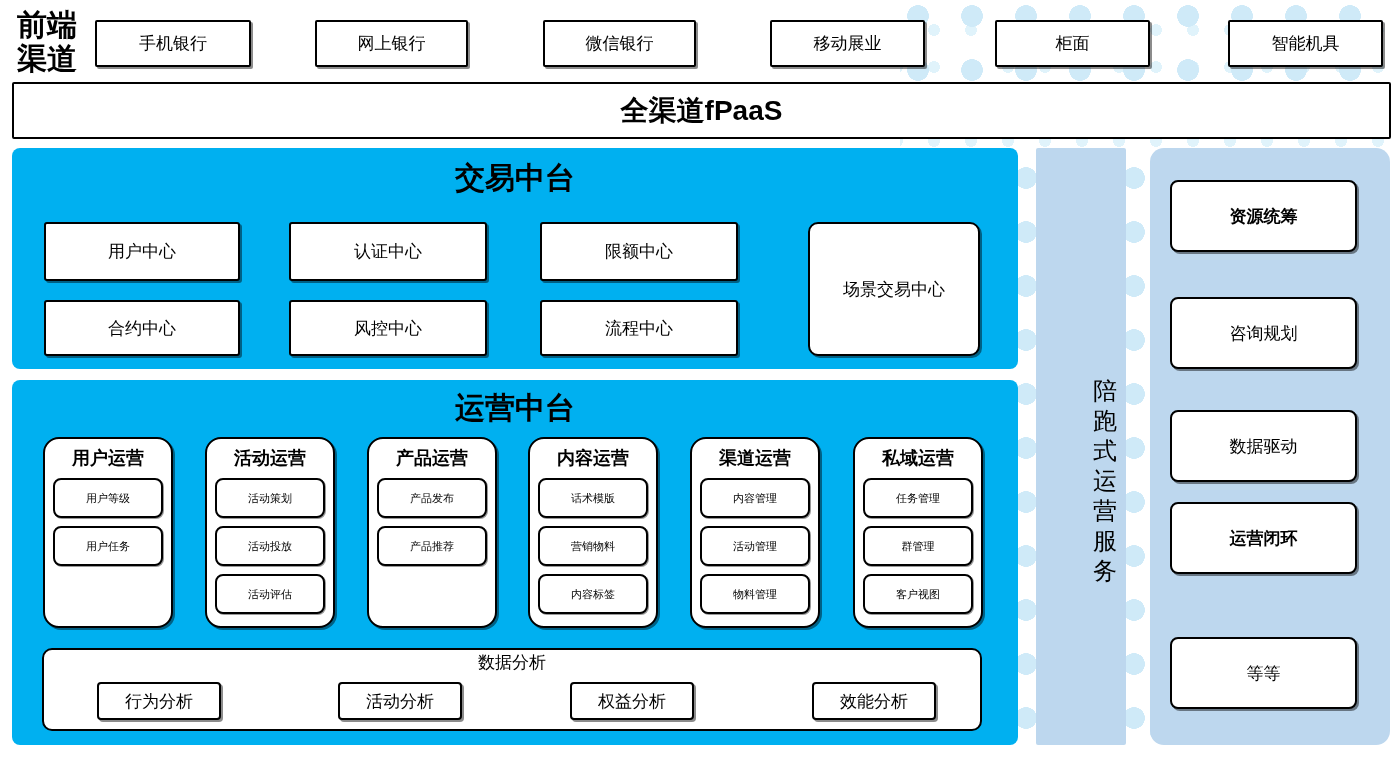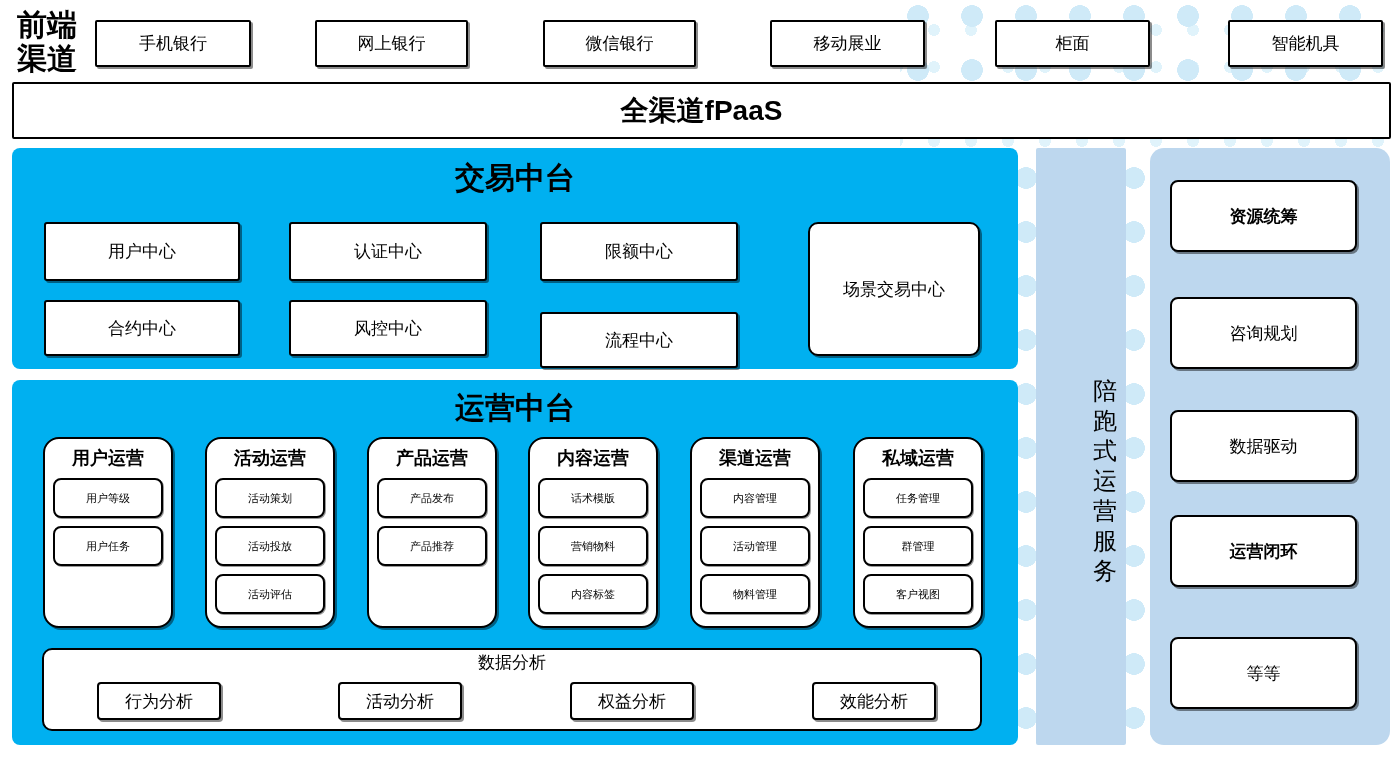--- a/index.html
+++ b/index.html
@@ -81,21 +81,21 @@
 
   <div class="abs layer box fpaas">全渠道fPaaS</div>
 
   <div id="trans-block" class="abs layer blue-block"></div>
   <div id="trans-title" class="abs layer serif-title block-title">交易中台</div>
   <div class="abs layer box shadow center-box" style="left:44px;top:222px;width:196px;">用户中心</div>
   <div class="abs layer box shadow center-box" style="left:289px;top:222px;width:198px;">认证中心</div>
   <div class="abs layer box shadow center-box" style="left:540px;top:222px;width:198px;">限额中心</div>
   <div class="abs layer box shadow center-box" style="left:44px;top:300px;width:196px;height:56px;">合约中心</div>
   <div class="abs layer box shadow center-box" style="left:289px;top:300px;width:198px;height:56px;">风控中心</div>
-  <div class="abs layer box shadow center-box" style="left:540px;top:312px;width:198px;height:56px;">流程中心</div>
+  <div class="abs layer box shadow center-box" style="left:540px;top:300px;width:198px;height:56px;">流程中心</div>
   <div class="abs layer box shadow scene-box">场景交易中心</div>
 
   <div id="ops-block" class="abs layer blue-block"></div>
   <div id="ops-title" class="abs layer serif-title block-title">运营中台</div>
 
   <div class="abs layer group shadow" style="left:43px;">
     <div class="group-title">用户运营</div>
     <div class="group-item">用户等级</div>
     <div class="group-item">用户任务</div>
   </div>
@@ -137,16 +137,16 @@
   <div class="abs layer box shadow analysis-box" style="left:812px;">效能分析</div>
 
   <div id="side-bar" class="abs layer">
     <div id="side-bar-text">陪跑式运营服务</div>
   </div>
 
   <div id="right-panel" class="abs layer"></div>
   <div class="abs layer box shadow rp-box rp-bold" style="top:180px;">资源统筹</div>
   <div class="abs layer box shadow rp-box" style="top:297px;">咨询规划</div>
   <div class="abs layer box shadow rp-box" style="top:410px;">数据驱动</div>
-  <div class="abs layer box shadow rp-box rp-bold" style="top:515px;text-align:center;">运营闭环</div>
+  <div class="abs layer box shadow rp-box rp-bold" style="top:502px;text-align:center;">运营闭环</div>
   <div class="abs layer box shadow rp-box" style="top:637px;">等等</div>
 
 </div>
 
 </body></html>

